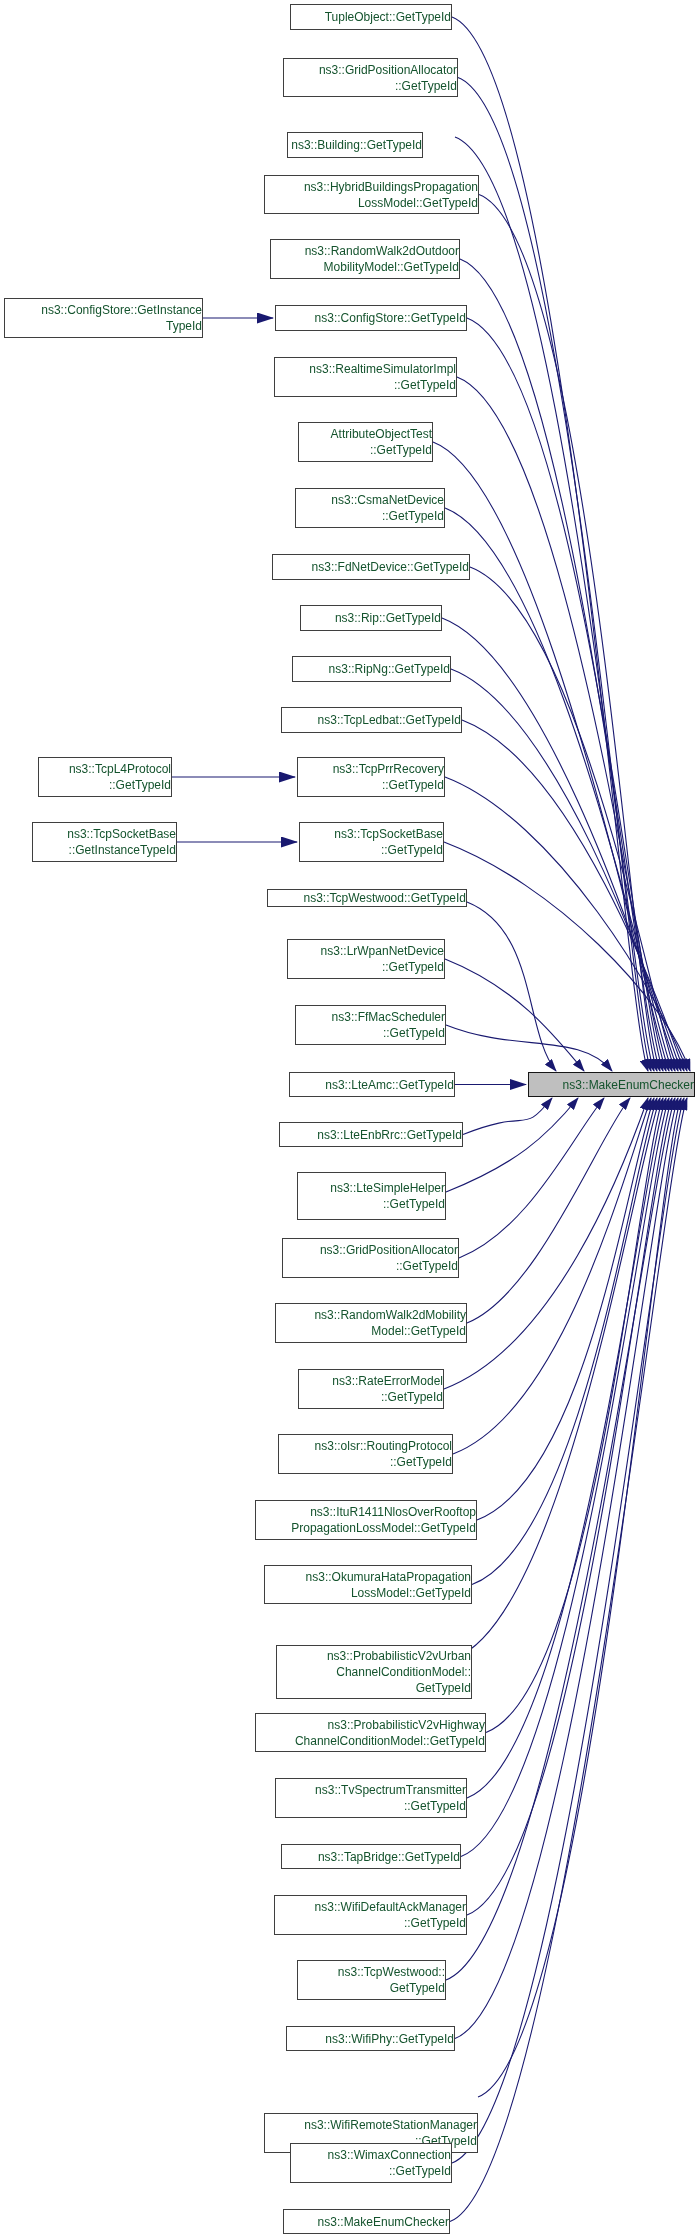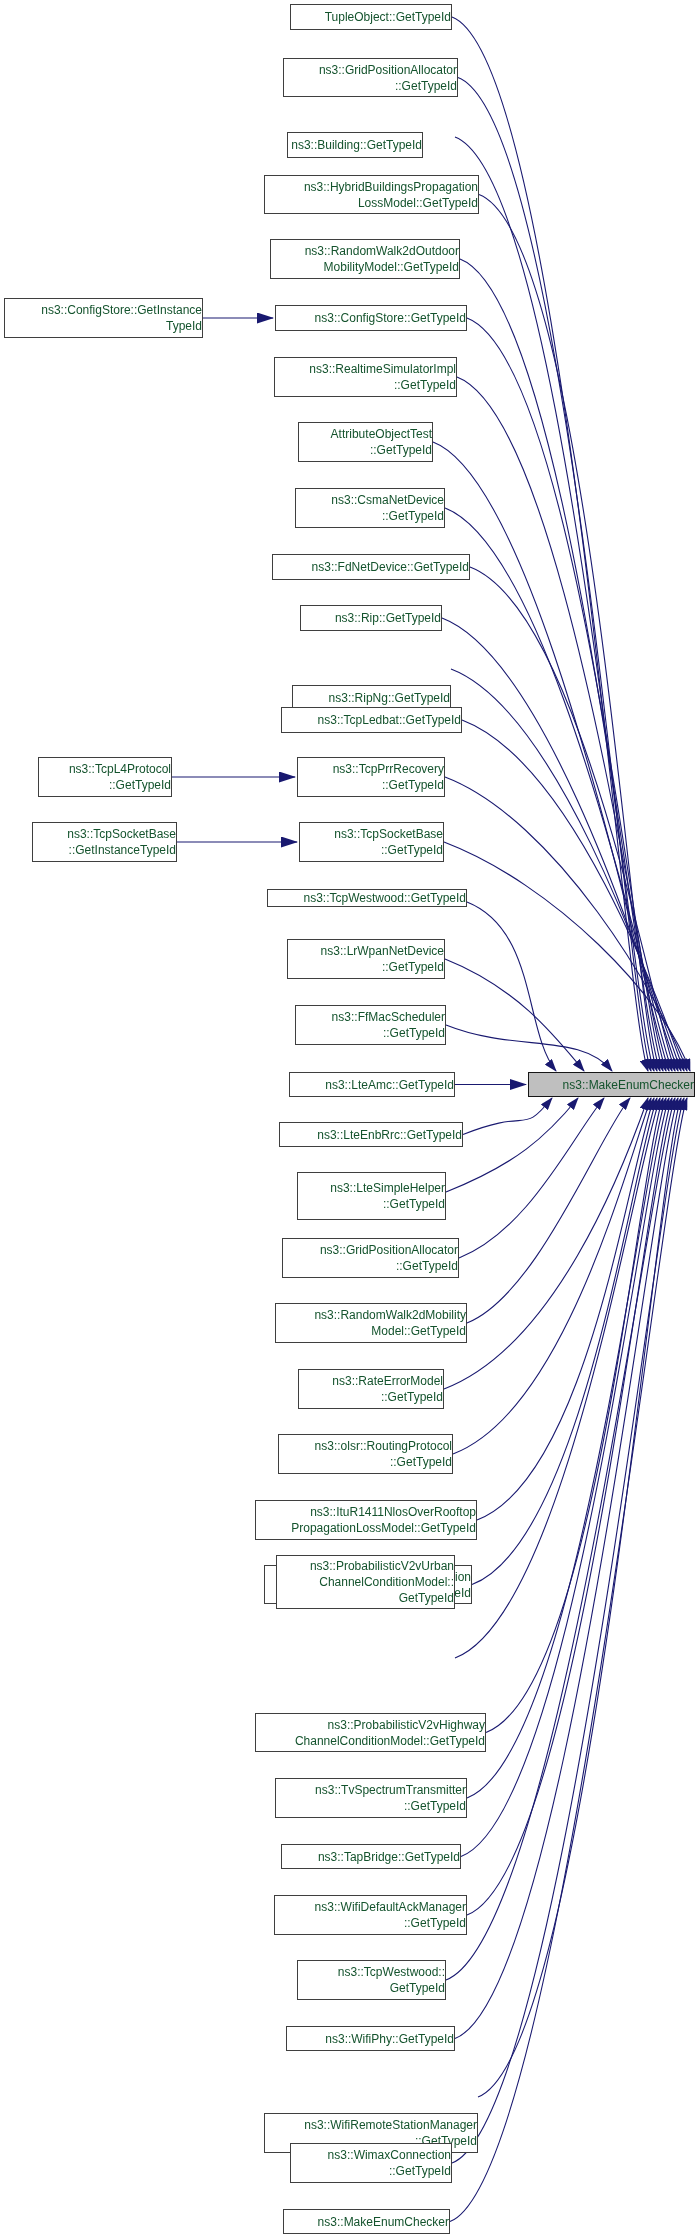--- a/index.html
+++ b/index.html
@@ -100,21 +100,21 @@
       <div class="node" style="left: 295px; top: 488px; width: 150px; height: 40px;">
         <span class="line">ns3::CsmaNetDevice</span>
         <span class="line">::GetTypeId</span>
       </div>
       <div class="node" style="left: 272px; top: 554px; width: 198px; height: 26px;">
         <span class="line">ns3::FdNetDevice::GetTypeId</span>
       </div>
       <div class="node" style="left: 300px; top: 605px; width: 142px; height: 26px;">
         <span class="line">ns3::Rip::GetTypeId</span>
       </div>
-      <div class="node" style="left: 292px; top: 656px; width: 159px; height: 26px; margin-top: 29px;">
+      <div class="node" style="left: 292px; top: 656px; width: 159px; height: 26px;">
         <span class="line">ns3::RipNg::GetTypeId</span>
       </div>
       <div class="node" style="left: 281px; top: 707px; width: 181px; height: 26px;">
         <span class="line">ns3::TcpLedbat::GetTypeId</span>
       </div>
       <div class="node" style="left: 297px; top: 757px; width: 148px; height: 40px;">
         <span class="line">ns3::TcpPrrRecovery</span>
         <span class="line">::GetTypeId</span>
       </div>
       <div class="node" style="left: 299px; top: 822px; width: 145px; height: 40px;">
@@ -159,21 +159,21 @@
         <span class="line">::GetTypeId</span>
       </div>
       <div class="node" style="left: 255px; top: 1500px; width: 222px; height: 40px;">
         <span class="line">ns3::ItuR1411NlosOverRooftop</span>
         <span class="line">PropagationLossModel::GetTypeId</span>
       </div>
       <div class="node" style="left: 264px; top: 1565px; width: 208px; height: 39px;">
         <span class="line">ns3::OkumuraHataPropagation</span>
         <span class="line">LossModel::GetTypeId</span>
       </div>
-      <div class="node" style="left: 276px; top: 1555px; width: 179px; height: 54px;">
+      <div class="node" style="left: 276px; top: 1645px; width: 196px; height: 54px;">
         <span class="line">ns3::ProbabilisticV2vUrban</span>
         <span class="line">ChannelConditionModel::</span>
         <span class="line">GetTypeId</span>
       </div>
       <div class="node" style="left: 255px; top: 1713px; width: 231px; height: 39px;">
         <span class="line">ns3::ProbabilisticV2vHighway</span>
         <span class="line">ChannelConditionModel::GetTypeId</span>
       </div>
       <div class="node" style="left: 275px; top: 1778px; width: 192px; height: 40px;">
         <span class="line">ns3::TvSpectrumTransmitter</span>

